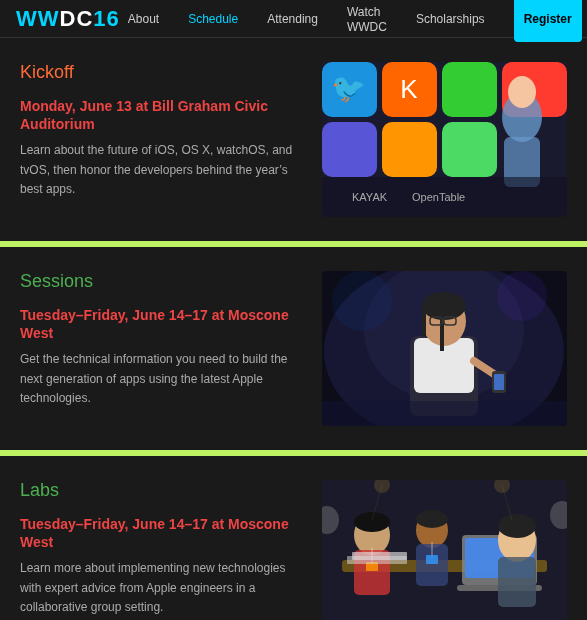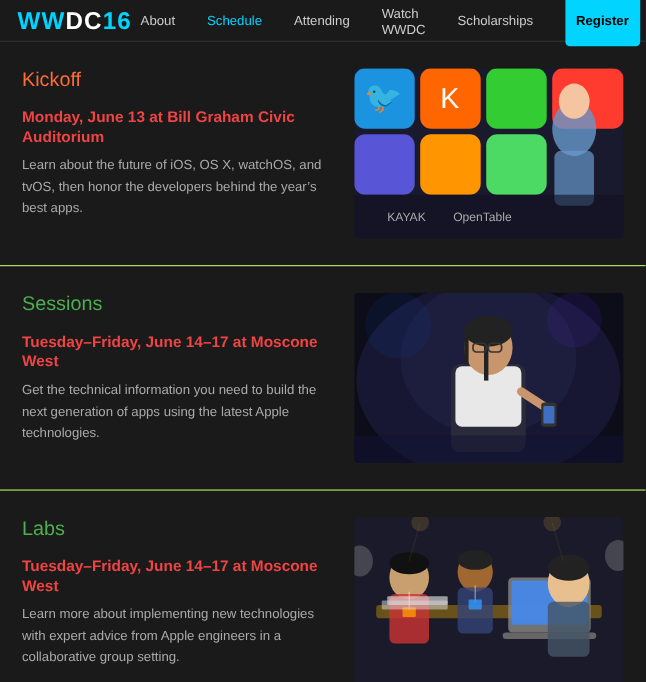--- a/index.html
+++ b/index.html
@@ -85,21 +85,21 @@
     
     .content {
       padding: 0;
     }
 
     
     .section {
       display: flex;
       padding: 24px 20px;
       gap: 20px;
-      border-bottom: 1px solid #bef264;
+      border-bottom: 6px solid #bef264;
     }
 
     .section-text {
       flex: 1;
       min-width: 0;
     }
 
     .section-tag {
       font-size: 18px;
       font-weight: 400;

